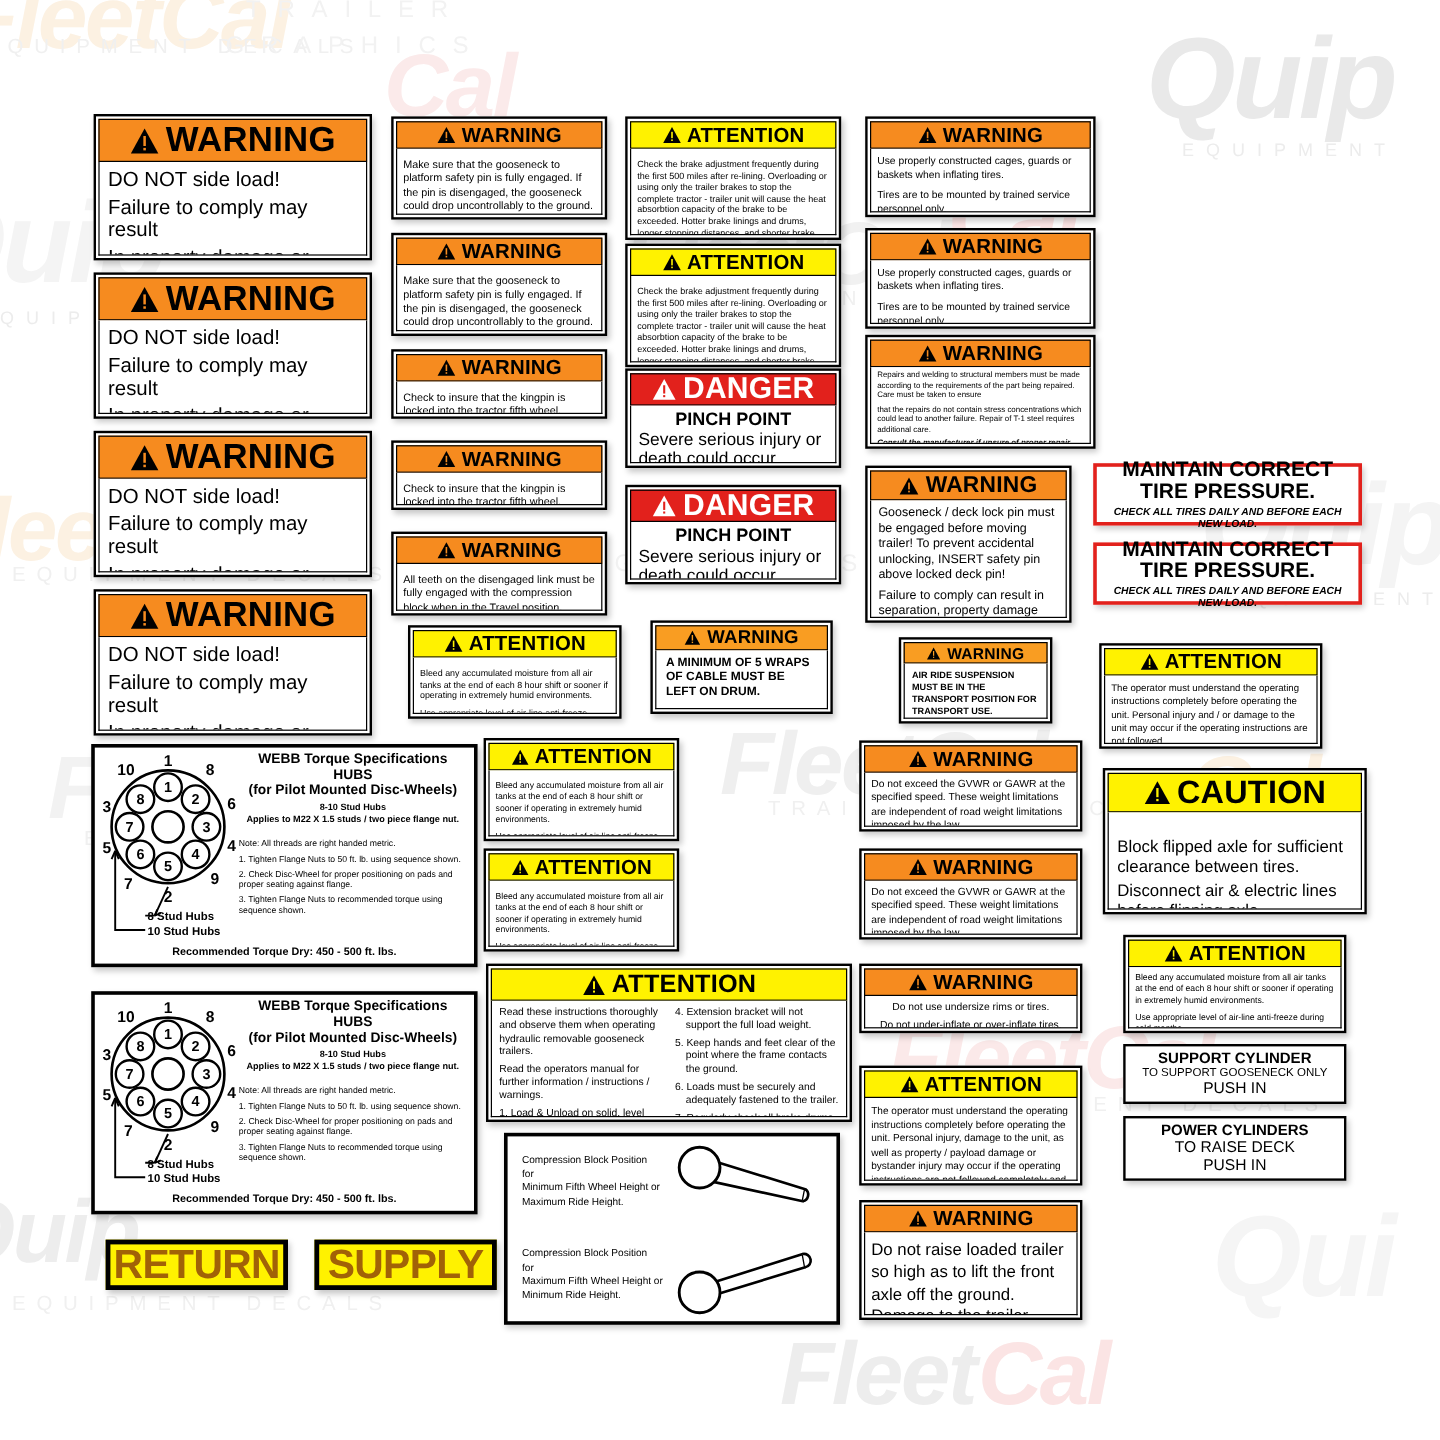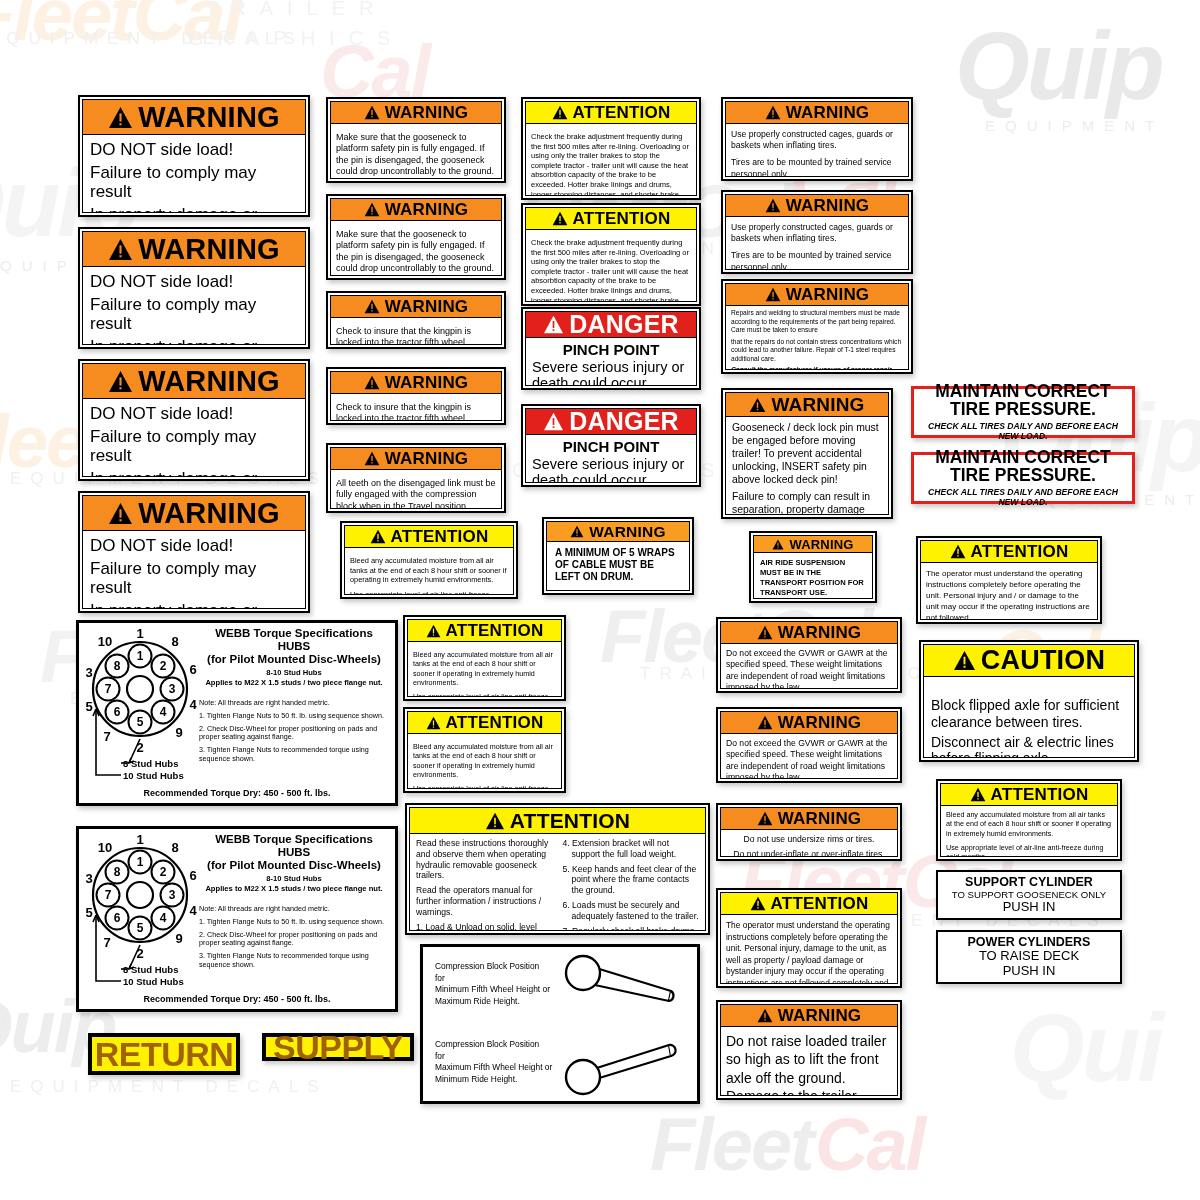--- a/index.html
+++ b/index.html
@@ -837,21 +837,21 @@
     </div>
     <div class="foot">Recommended Torque Dry: 450 - 500 ft. lbs.</div>
   </div>
 </div>
 
 <div class="sticker" style="left:88px;top:1033px;width:152px;height:42px;">
   <div class="rs">
     <span>RETURN</span>
   </div>
 </div>
-<div class="sticker" style="left:262px;top:1033px;width:152px;height:28px;">
+<div class="sticker" style="left:262px;top:1033px;width:152px;height:42px;">
   <div class="rs">
     <span>SUPPLY</span>
   </div>
 </div>
 
 <div class="sticker bigatt" style="left:405px;top:803px;width:305px;height:132px;">
   <div class="lab">
     <div class="band att">
       <span class="tri">
           <svg width="20" height="18" viewBox="0 0 24 22">

